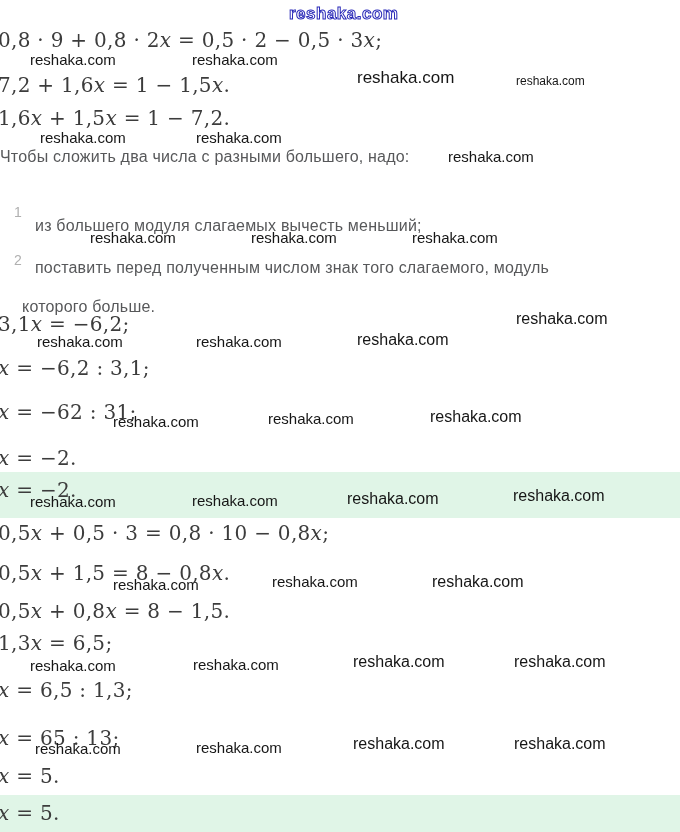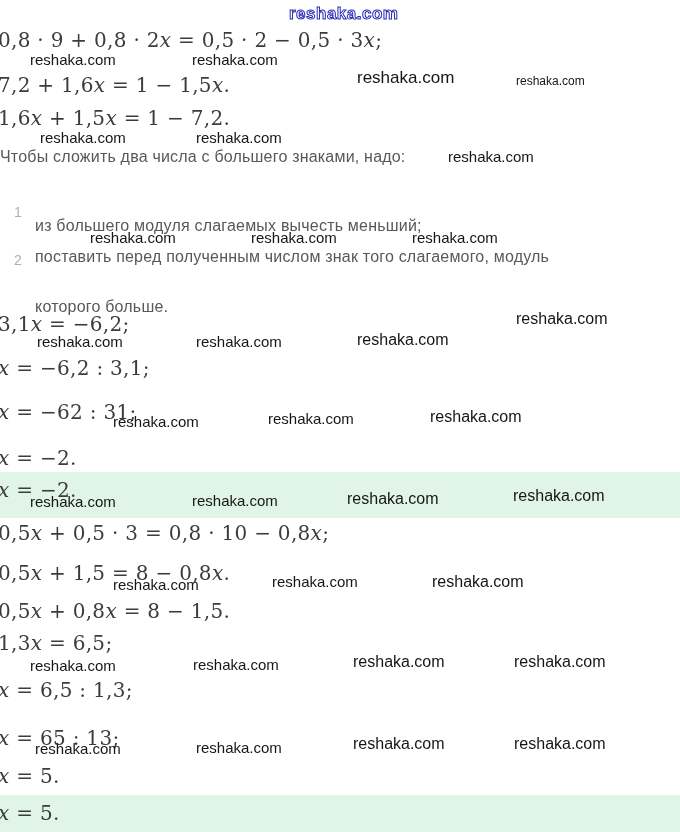--- a/index.html
+++ b/index.html
@@ -33,28 +33,28 @@
 
 <div class="page">
 
   <div id="bands">
       <div class="band" style="top: 472px; height: 46px;"></div>
       <div class="band" style="top: 795px; height: 37px;"></div>
     </div>
 
   <div class="logo">reshaka.com</div>
 
-  <div class="heading">Чтобы сложить два числа с большего знаками, надо:</div>
+  <div class="heading">Чтобы сложить два числа с разными большего, надо:</div>
 
   <span class="item-num" style="left:14px;top:204px;">1</span>
   <div class="item-text" style="left:35px;top:201px;">из большего модуля слагаемых вычесть меньший;</div>
 
   <span class="item-num" style="left:14px;top:252px;">2</span>
-  <div class="item-text" style="left:35px;top:232px;">поставить перед полученным числом знак того слагаемого, модуль</div>
-  <div class="item-text" style="left:35px;top:282px;">которого больше.</div>
+  <div class="item-text" style="left:35px;top:243px;">поставить перед полученным числом знак того слагаемого, модуль</div>
+  <div class="item-text" style="left:22px;top:282px;">которого больше.</div>
 
   <div id="equations">
       <div class="eq" style="top: 28px;">0,8 · 9 + 0,8 · 2<i>x</i> = 0,5 · 2 − 0,5 · 3<i>x</i>;</div>
       <div class="eq" style="top: 73px;">7,2 + 1,6<i>x</i> = 1 − 1,5<i>x</i>.</div>
       <div class="eq" style="top: 106px;">1,6<i>x</i> + 1,5<i>x</i> = 1 − 7,2.</div>
       <div class="eq" style="top: 312px;">3,1<i>x</i> = −6,2;</div>
       <div class="eq" style="top: 356px;"><i>x</i> = −6,2 : 3,1;</div>
       <div class="eq" style="top: 400px;"><i>x</i> = −62 : 31;</div>
       <div class="eq" style="top: 446px;"><i>x</i> = −2.</div>
       <div class="eq" style="top: 478px;"><i>x</i> = −2.</div>

